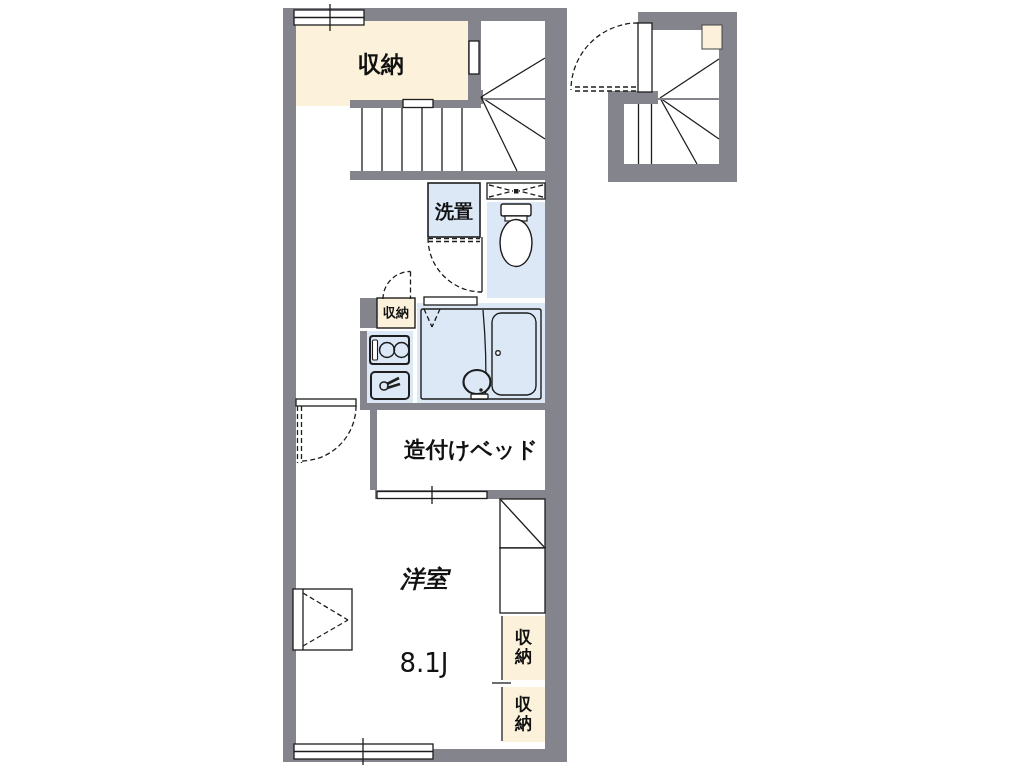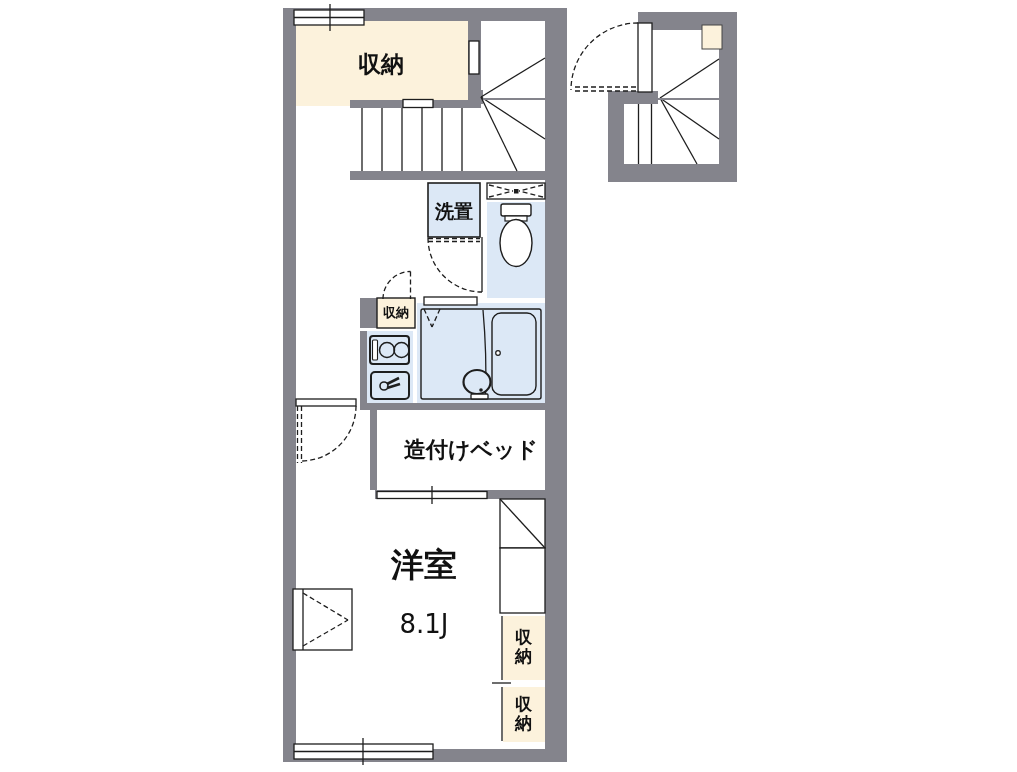--- a/index.html
+++ b/index.html
@@ -194,18 +194,18 @@
 </svg>
 
   <div class="lbl" style="left:381px;top:64px;font-size:23px;">収納</div>
   <div class="lbl" style="left:454px;top:212px;font-size:19px;">洗置</div>
   <div class="lbl" style="left:396px;top:313px;font-size:13px;">収納</div>
 
   <div class="lbl" style="left:461px;top:450px;font-size:22px;line-height:26px;margin-left:10px;">
     <div>造付けベッド</div>
   </div>
 
-  <div class="lbl" style="left:424px;top:565px;font-size:33px;">洋室</div>
-  <div class="lbl num" style="left:424px;top:624px;font-size:26px;">8.1J</div>
+  <div class="lbl" style="left:424px;top:579px;font-size:24px;font-style:italic;">洋室</div>
+  <div class="lbl num" style="left:424px;top:663px;font-size:26px;">8.1J</div>
 
   <div class="lbl vstack" style="left:525px;top:647px;font-size:17px;">収納</div>
   <div class="lbl vstack" style="left:525px;top:714px;font-size:17px;">収納</div>
 </div>
 
 </body></html>

